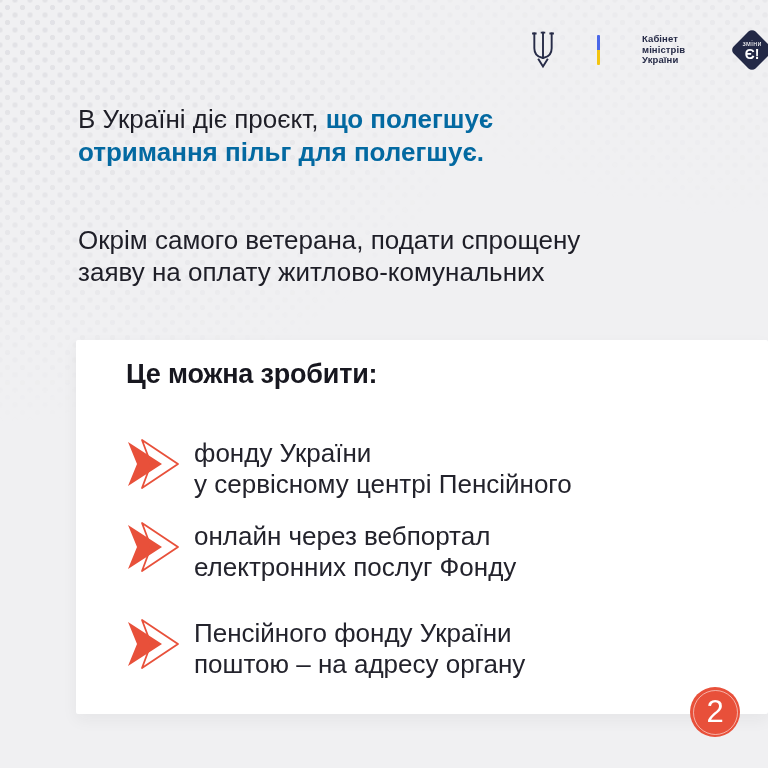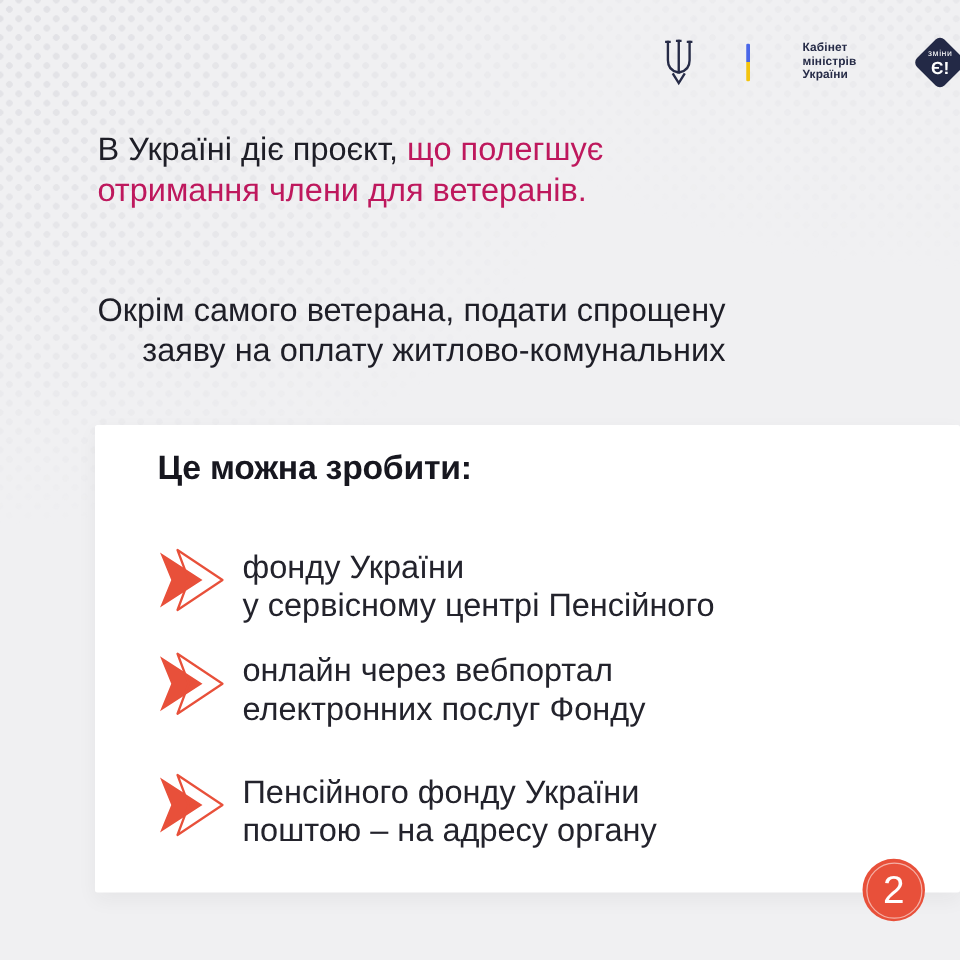--- a/index.html
+++ b/index.html
@@ -53,23 +53,23 @@
     align-items:center;justify-content:center;text-align:center;
   }
   .zminy-small{font-size:7px;line-height:7px;color:#FFFFFF;letter-spacing:.4px;}
   .zminy-big{font-size:14px;line-height:14px;font-weight:800;color:#FFFFFF;}
   .uryad-title{font-size:16px;line-height:11px;font-weight:800;color:#2A2F4E;}
   .uryad-sub{font-size:14px;line-height:10px;color:#7D879C;font-weight:700;}
 
   
   .intro{position:absolute;left:78px;white-space:nowrap;}
   .intro .line{height:33px;line-height:33px;font-size:26px;}
-  .intro b{font-weight:400;color:#be185d;}
+  .intro b{font-weight:700;color:#0369a1;}
   .intro.p1{top:103px;}
-  .intro.p2{top:232px;text-align:right;}
+  .intro.p2{top:224px;}
   .intro.p2 .line{height:32px;line-height:32px;}
 
   
   .card{
     position:absolute;left:76px;top:340px;width:692px;height:374px;
     background:#FFFFFF;border-radius:2px;
     box-shadow:0 6px 16px rgba(30,30,45,.05);
   }
   .card h2{
     position:absolute;left:50px;top:18px;margin:0;
@@ -126,21 +126,21 @@
       <div class="diamond yellow"></div>
       <div class="diamond-label">
         <span class="uryad-title">Уряд</span>
         <span class="uryad-sub">online</span>
       </div>
     </div>
   </header>
 
   <section class="intro p1">
     <div class="line"><span>В Україні діє проєкт, </span><b>що полегшує</b></div>
-    <div class="line"><span></span><b>отримання члени для ветеранів.</b></div>
+    <div class="line"><span></span><b>отримання пільг для полегшує.</b></div>
   </section>
 
   <section class="intro p2">
     <div class="line"><span>Окрім самого ветерана, подати спрощену</span><b></b></div>
     <div class="line"><span>заяву на оплату житлово-комунальних</span><b></b></div>
   </section>
 
   <section class="card">
     <h2>Це можна зробити:</h2>
 

